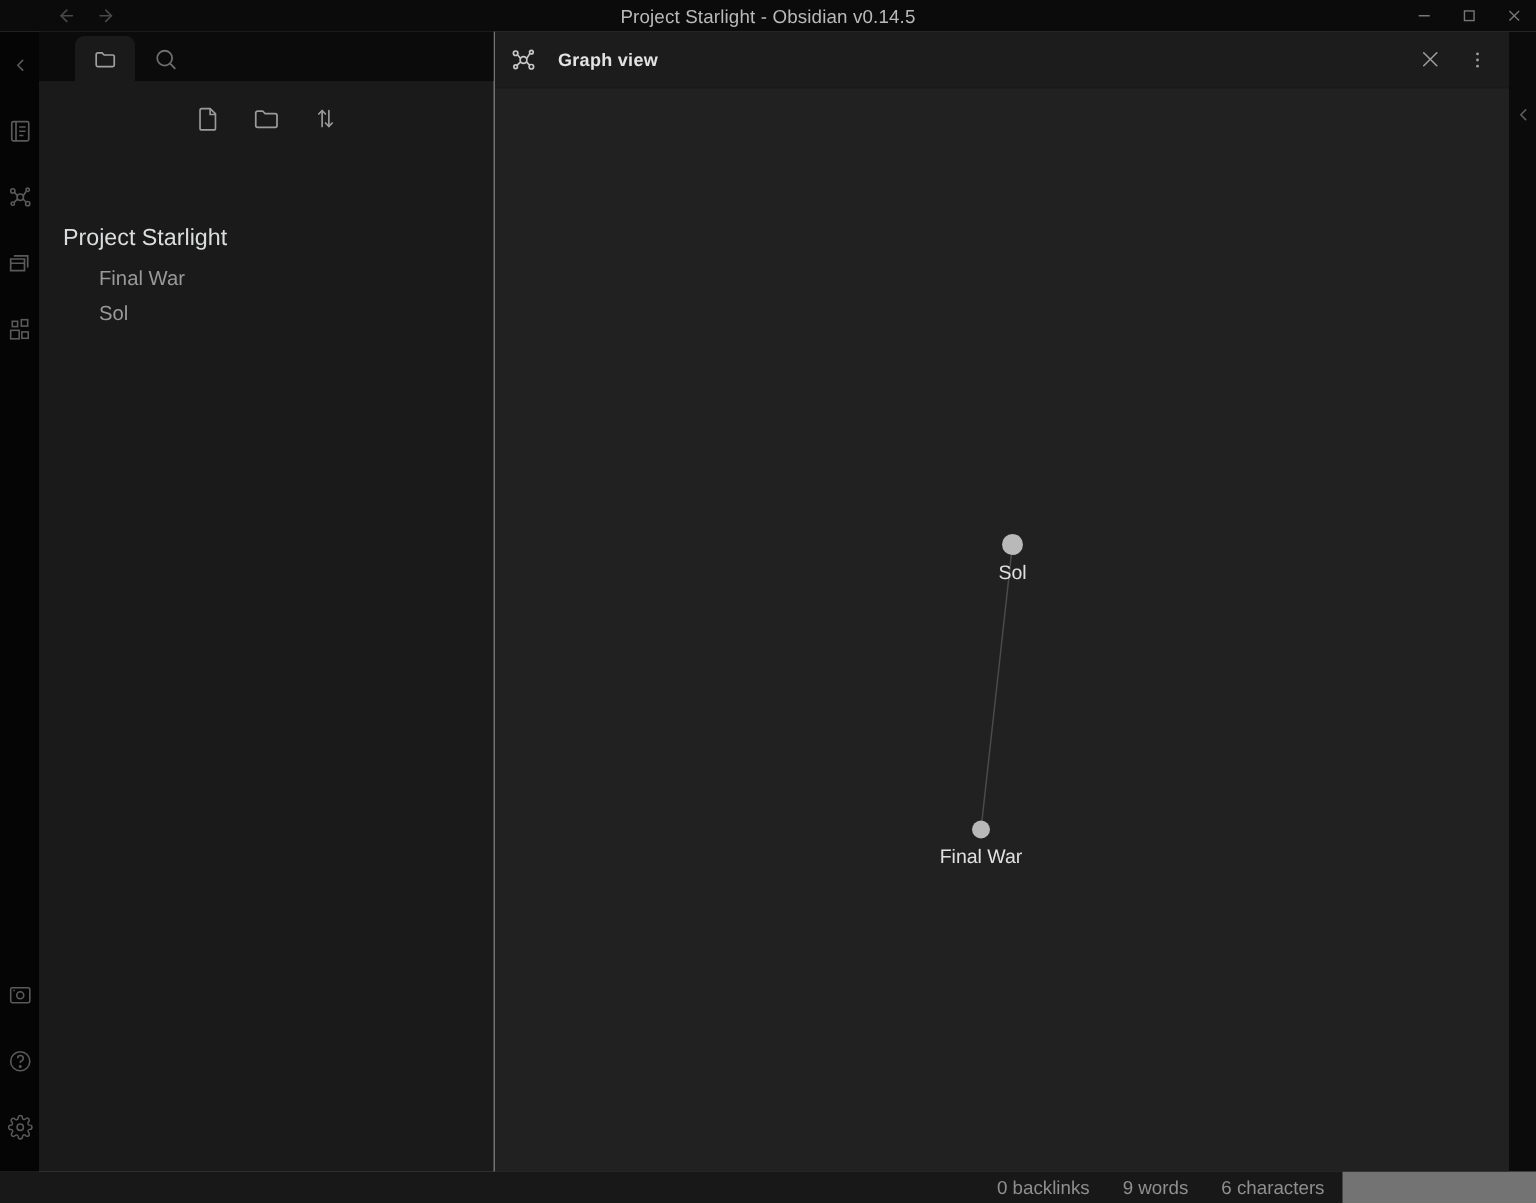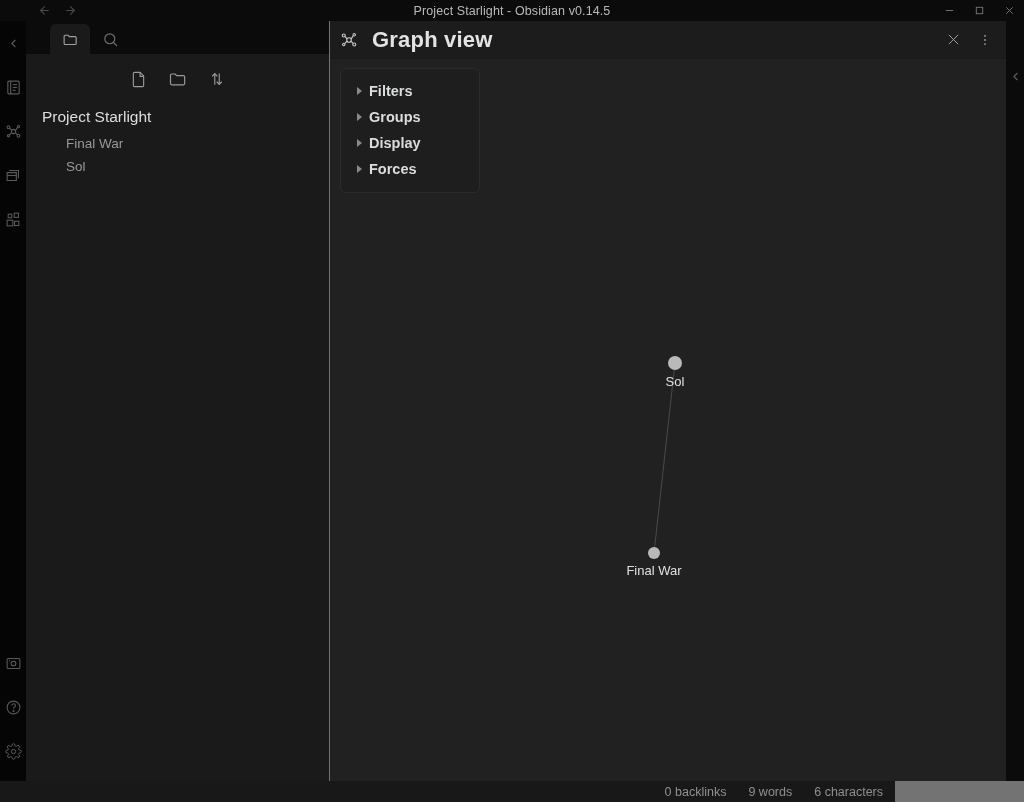--- a/index.html
+++ b/index.html
@@ -62,41 +62,41 @@
   }
   .side-tab.active { background: #1a1a1a; color: #a0a0a0; }
   .side-tab svg { display: block; }
 
   .nav-header {
     height: 50px; display: flex; align-items: center; justify-content: center; gap: 20px;
   }
   .nav-action { color: #9b9b9b; display: flex; align-items: center; justify-content: center; }
   .nav-action svg { display: block; }
 
-  .file-tree { padding: 0 0 0 16px; }
+  .file-tree { padding: 0 0 0 16px; margin-top: 42px; }
   .tree-root {
     color: #dcddde; font-size: 15.5px; padding: 4px 0 4px 0; margin-bottom: 2px;
   }
   .tree-item {
     color: #999999; font-size: 13.5px; padding: 4px 0 4px 24px;
   }
 
   
   .main {
     position: absolute; left: 330px; top: 21px; width: 676px; height: 760px;
     background: #212121;
   }
   .graph-header {
     height: 38px; background: #1c1c1c; display: flex; align-items: center; padding: 0 8px 0 10px;
     border-bottom: 1px solid #191919;
   }
   .graph-icon { color: #c8c8c8; display: flex; align-items: center; margin-right: 14px; }
   .graph-icon svg { display: block; }
   .graph-title {
-    color: #e3e3e3; font-size: 22px; font-weight: bold; letter-spacing: .2px;
+    color: #e3e3e3; font-size: 12px; font-weight: bold; letter-spacing: .2px;
   }
   .hdr-actions { margin-left: auto; display: flex; align-items: center; gap: 6px; }
   .hdr-btn { width: 26px; height: 26px; display: flex; align-items: center; justify-content: center; color: #9e9e9e; }
   .hdr-btn svg { display: block; }
 
   .graph-canvas { position: relative; width: 676px; height: 722px; background: #212121; overflow: hidden; }
 
   .graph-controls {
     position: absolute; left: 10px; top: 9px; width: 140px;
     background: #1e1e1e; border: 1px solid #2b2b2b; border-radius: 6px;
@@ -329,38 +329,20 @@
               <circle cx="12" cy="5" r="1.6"></circle>
               <circle cx="12" cy="12" r="1.6"></circle>
               <circle cx="12" cy="19" r="1.6"></circle>
             </svg>
         </div>
       </div>
     </div>
 
     <div class="graph-canvas">
 
-      <div class="graph-controls">
-        <div class="ctrl-row">
-          <span class="ctrl-caret"></span>
-          <span>Filters</span>
-        </div>
-        <div class="ctrl-row">
-          <span class="ctrl-caret"></span>
-          <span>Groups</span>
-        </div>
-        <div class="ctrl-row">
-          <span class="ctrl-caret"></span>
-          <span>Display</span>
-        </div>
-        <div class="ctrl-row">
-          <span class="ctrl-caret"></span>
-          <span>Forces</span>
-        </div>
-      </div>
 
       <svg class="graph-edges" id="edge-layer">
           <line x1="345" y1="304" x2="324" y2="494" stroke="#4a4a4a" stroke-width="1"></line>
         </svg>
 
       <div class="graph-node" id="node-sol" style="left: 338px; top: 297px; width: 14px;">
         <div class="node-dot" style="width: 14px; height: 14px; background: rgb(185, 185, 185);"></div>
         <div class="node-label" style="top: 18px;">Sol</div>
       </div>
 

